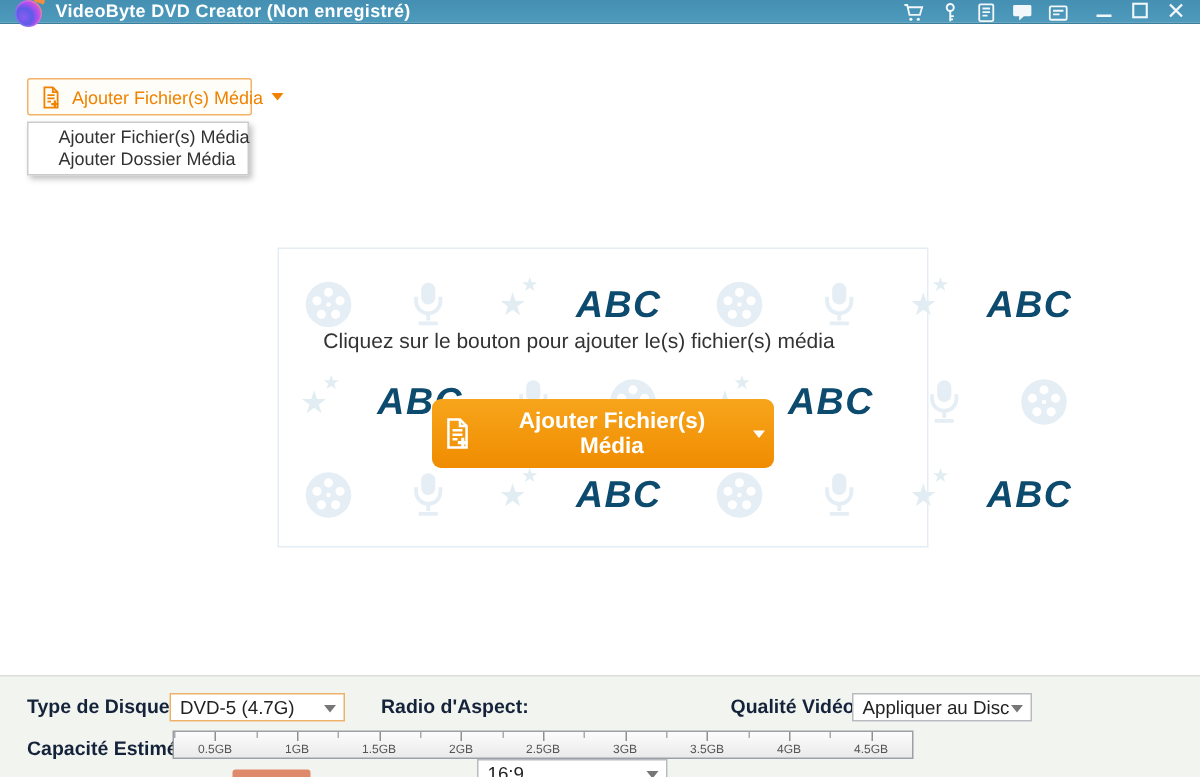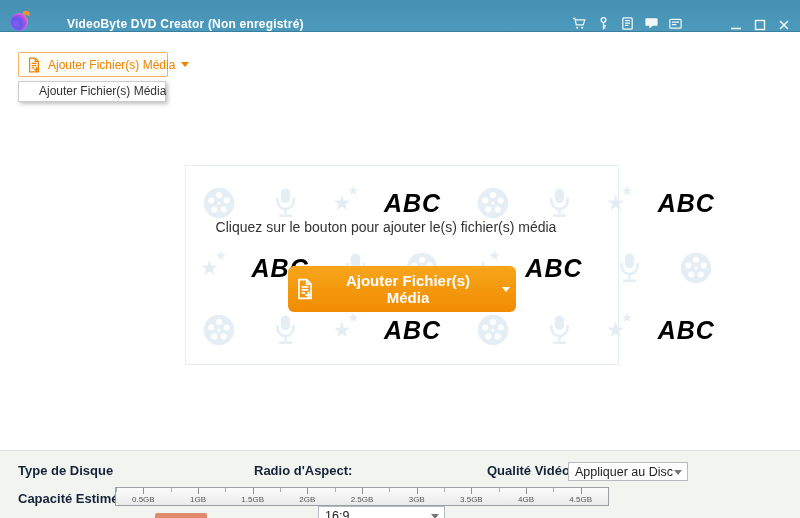--- a/index.html
+++ b/index.html
@@ -1,22 +1,22 @@
 <!DOCTYPE html>
 <html><head>
 <meta charset="utf-8">
 <style>
   html,body{margin:0;padding:0;background:#fff;}
   #window{position:relative;width:800px;height:518px;overflow:hidden;background:#fff;
     font-family:"Liberation Sans",sans-serif;-webkit-font-smoothing:antialiased;}
 
   
-  .titlebar{position:absolute;top:0;left:0;right:0;height:32px;
+  .titlebar{position:absolute;top:0;left:0;right:0;height:16px;
     background:linear-gradient(#4590b2,#4d9abc);border-bottom:1px solid #39809f;
-    display:flex;align-items:flex-end;padding:0 10px;box-sizing:border-box;gap:30px;}
+    display:flex;align-items:flex-start;padding:0 10px;box-sizing:border-box;}
   .app-icon{width:18px;height:18px;border-radius:50%;flex:0 0 auto;
     background:radial-gradient(circle at 32% 62%, #8a5cf0 0%, #5d5be8 35%, #c44ded 62%, #f59e0b 95%);
     box-shadow:0 0 0 1px rgba(255,255,255,.15) inset;position:relative;}
   .app-icon::after{content:"";position:absolute;right:-2px;top:-2px;width:7px;height:4px;
     border-radius:50% 50% 0 0;background:#f2903d;transform:rotate(18deg);}
   .title{color:#fff;font-size:12px;font-weight:700;margin-left:9px;letter-spacing:.2px;}
   .tb-icons{margin-left:auto;display:flex;align-items:center;gap:8px;color:#f2f8fa;}
   .tb-icon{width:16px;height:16px;display:inline-flex;align-items:center;justify-content:center;cursor:pointer;}
   .win-controls{display:flex;align-items:center;gap:11px;margin-left:16px;color:#f2f8fa;}
   .win-btn{width:13px;height:13px;display:inline-flex;align-items:center;justify-content:center;cursor:pointer;}
@@ -41,21 +41,21 @@
   .main-add-btn{position:absolute;left:288px;top:266px;width:228px;height:46px;border:none;
     border-radius:6px;background:linear-gradient(#f7a51c,#f08c00);color:#fff;display:flex;
     align-items:center;justify-content:center;gap:10px;font-size:15px;font-weight:700;
     cursor:pointer;z-index:3;font-family:"Liberation Sans",sans-serif;}
   .main-add-btn .caret{border-top-width:5px;margin-left:2px;color:#fff;}
 
   .wm-row{position:absolute;left:200px;width:515px;height:44px;display:flex;
     justify-content:space-between;align-items:center;color:#e4eef4;z-index:1;}
   #wm-row-0{top:181px;} #wm-row-1{top:246px;} #wm-row-2{top:308px;}
   .wm-ic{display:inline-flex;}
-  .wm-abc{font-style:italic;font-weight:700;font-size:25px;color:#000000;letter-spacing:1px;}
+  .wm-abc{font-style:italic;font-weight:700;font-size:25px;color:#0c4a6e;letter-spacing:1px;}
   .wm-stars{position:relative;font-family:"DejaVu Sans",sans-serif;font-size:21px;color:#e2edf3;line-height:1;}
   .wm-stars .s2{position:absolute;font-size:13px;top:-9px;left:15px;}
 
   
   .footer{position:absolute;left:0;bottom:0;width:800px;height:68px;background:#f2f4f0;
     border-top:1px solid #dcded8;box-sizing:border-box;padding-left:44px;}
   .f-label{position:absolute;font-size:13px;font-weight:700;color:#15233a;white-space:nowrap;}
   #lbl-disc{left:18px;top:12px;} #lbl-aspect{left:254px;top:12px;}
   #lbl-quality{left:487px;top:12px;} #lbl-capacity{left:18px;top:40px;}
   .select{position:absolute;top:11px;height:19px;box-sizing:border-box;background:#fff;
@@ -145,20 +145,21 @@
         <path d="M7 8h6M7 10.8h6M7 13.5h3"></path>
         <path d="M13.2 12.5v6M10.2 15.5h6" stroke-width="1.9"></path>
       </svg>
     </span>
     <span class="lbl">Ajouter Fichier(s) Média</span>
     <span class="caret"></span>
   </div>
 
   <div class="menu">
     <div class="menu-item">Ajouter Fichier(s) Média</div>
+    <div class="menu-item">Ajouter Dossier Média</div>
   </div>
 
   <div class="wm-row" id="wm-row-0">
       <span class="wm-ic">
         <svg width="38" height="38" viewBox="0 0 40 40">
           <circle cx="20" cy="20" r="16" fill="currentColor"></circle>
           <g fill="#fff">
             <circle cx="20" cy="11.5" r="3.2"></circle>
             <circle cx="11.9" cy="17.4" r="3.2"></circle>
             <circle cx="15" cy="26.9" r="3.2"></circle>
@@ -311,20 +312,24 @@
         <path d="M7 8h6M7 10.8h6M7 13.5h3"></path>
         <path d="M13.2 12.5v6M10.2 15.5h6" stroke-width="1.9"></path>
       </svg>
     </span>
     <span>Ajouter Fichier(s) Média</span>
     <span class="caret"></span>
   </button>
 
   <div class="footer">
     <span class="f-label" id="lbl-disc">Type de Disque</span>
+    <div class="select" id="sel-disc">
+      <span>DVD-5 (4.7G)</span>
+      <span class="caret"></span>
+    </div>
 
     <span class="f-label" id="lbl-aspect">Radio d'Aspect:</span>
     <div class="select" id="sel-aspect">
       <span>16:9</span>
       <span class="caret"></span>
     </div>
 
     <span class="f-label" id="lbl-quality">Qualité Vidéo:</span>
     <div class="select" id="sel-quality">
       <span>Appliquer au Disc</span>

